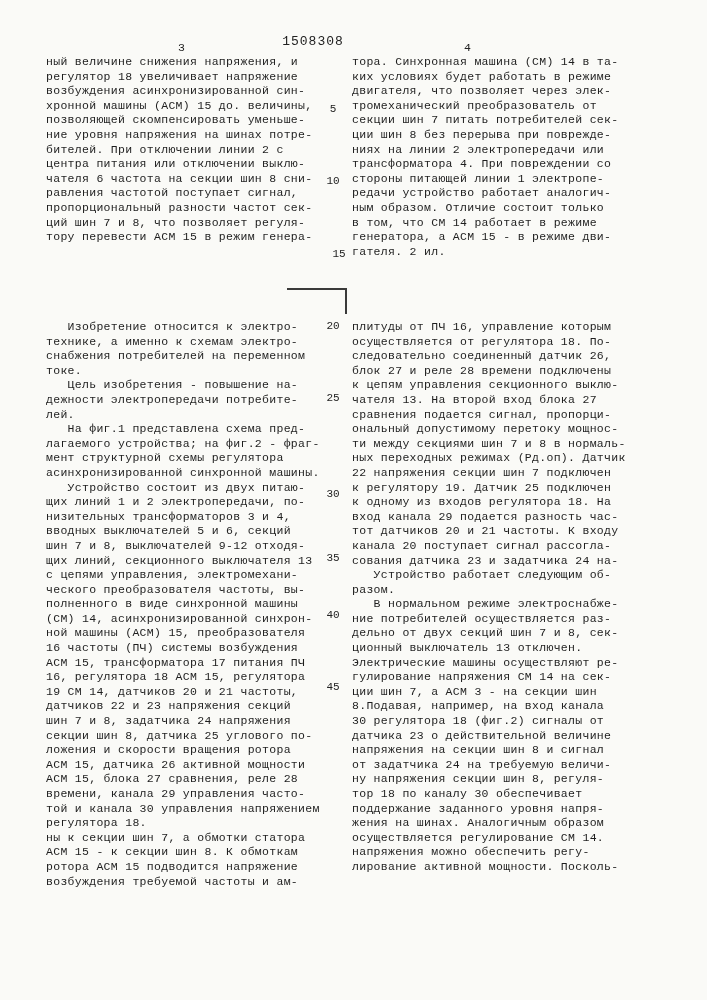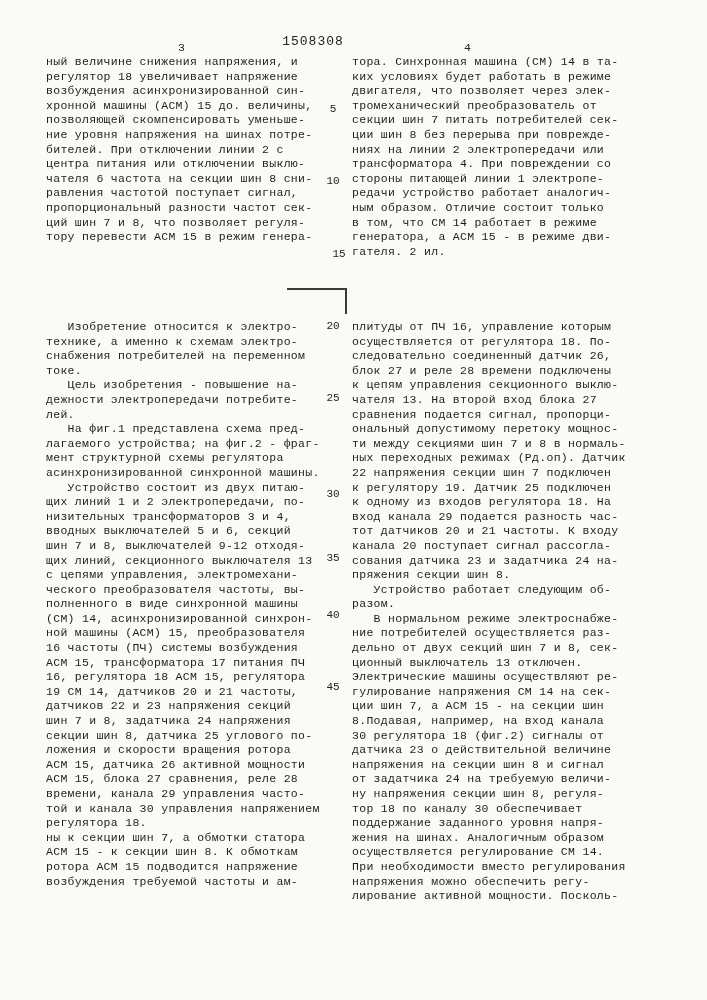--- a/index.html
+++ b/index.html
@@ -195,41 +195,39 @@
         <div class="tline">ональный допустимому перетоку мощнос-</div>
         <div class="tline">ти между секциями шин 7 и 8 в нормаль-</div>
         <div class="tline">ных переходных режимах (Рд.оп). Датчик</div>
         <div class="tline">22 напряжения секции шин 7 подключен</div>
         <div class="tline">к регулятору 19. Датчик 25 подключен</div>
         <div class="tline">к одному из входов регулятора 18. На</div>
         <div class="tline">вход канала 29 подается разность час-</div>
         <div class="tline">тот датчиков 20 и 21 частоты. К входу</div>
         <div class="tline">канала 20 поступает сигнал рассогла-</div>
         <div class="tline">сования датчика 23 и задатчика 24 на-</div>
-        <div class="tline">пряжения секции шин 8.</div>
         <div class="tline">   Устройство работает следующим об-</div>
         <div class="tline">разом.</div>
         <div class="tline">   В нормальном режиме электроснабже-</div>
         <div class="tline">ние потребителей осуществляется раз-</div>
         <div class="tline">дельно от двух секций шин 7 и 8, сек-</div>
         <div class="tline">ционный выключатель 13 отключен.</div>
         <div class="tline">Электрические машины осуществляют ре-</div>
         <div class="tline">гулирование напряжения СМ 14 на сек-</div>
-        <div class="tline">ции шин 7, а АСМ 15 - на секции шин</div>
+        <div class="tline">ции шин 7, а АСМ 3 - на секции шин</div>
         <div class="tline">8.Подавая, например, на вход канала</div>
         <div class="tline">30 регулятора 18 (фиг.2) сигналы от</div>
         <div class="tline">датчика 23 о действительной величине</div>
         <div class="tline">напряжения на секции шин 8 и сигнал</div>
         <div class="tline">от задатчика 24 на требуемую величи-</div>
         <div class="tline">ну напряжения секции шин 8, регуля-</div>
         <div class="tline">тор 18 по каналу 30 обеспечивает</div>
         <div class="tline">поддержание заданного уровня напря-</div>
         <div class="tline">жения на шинах. Аналогичным образом</div>
         <div class="tline">осуществляется регулирование СМ 14.</div>
-        <div class="tline">При необходимости вместо регулирования</div>
         <div class="tline">напряжения можно обеспечить регу-</div>
         <div class="tline">лирование активной мощности. Посколь-</div>
       </div>
   </div>
 
   <div class="divider-h"></div>
   <div class="divider-v"></div>
 
 </div>
 

